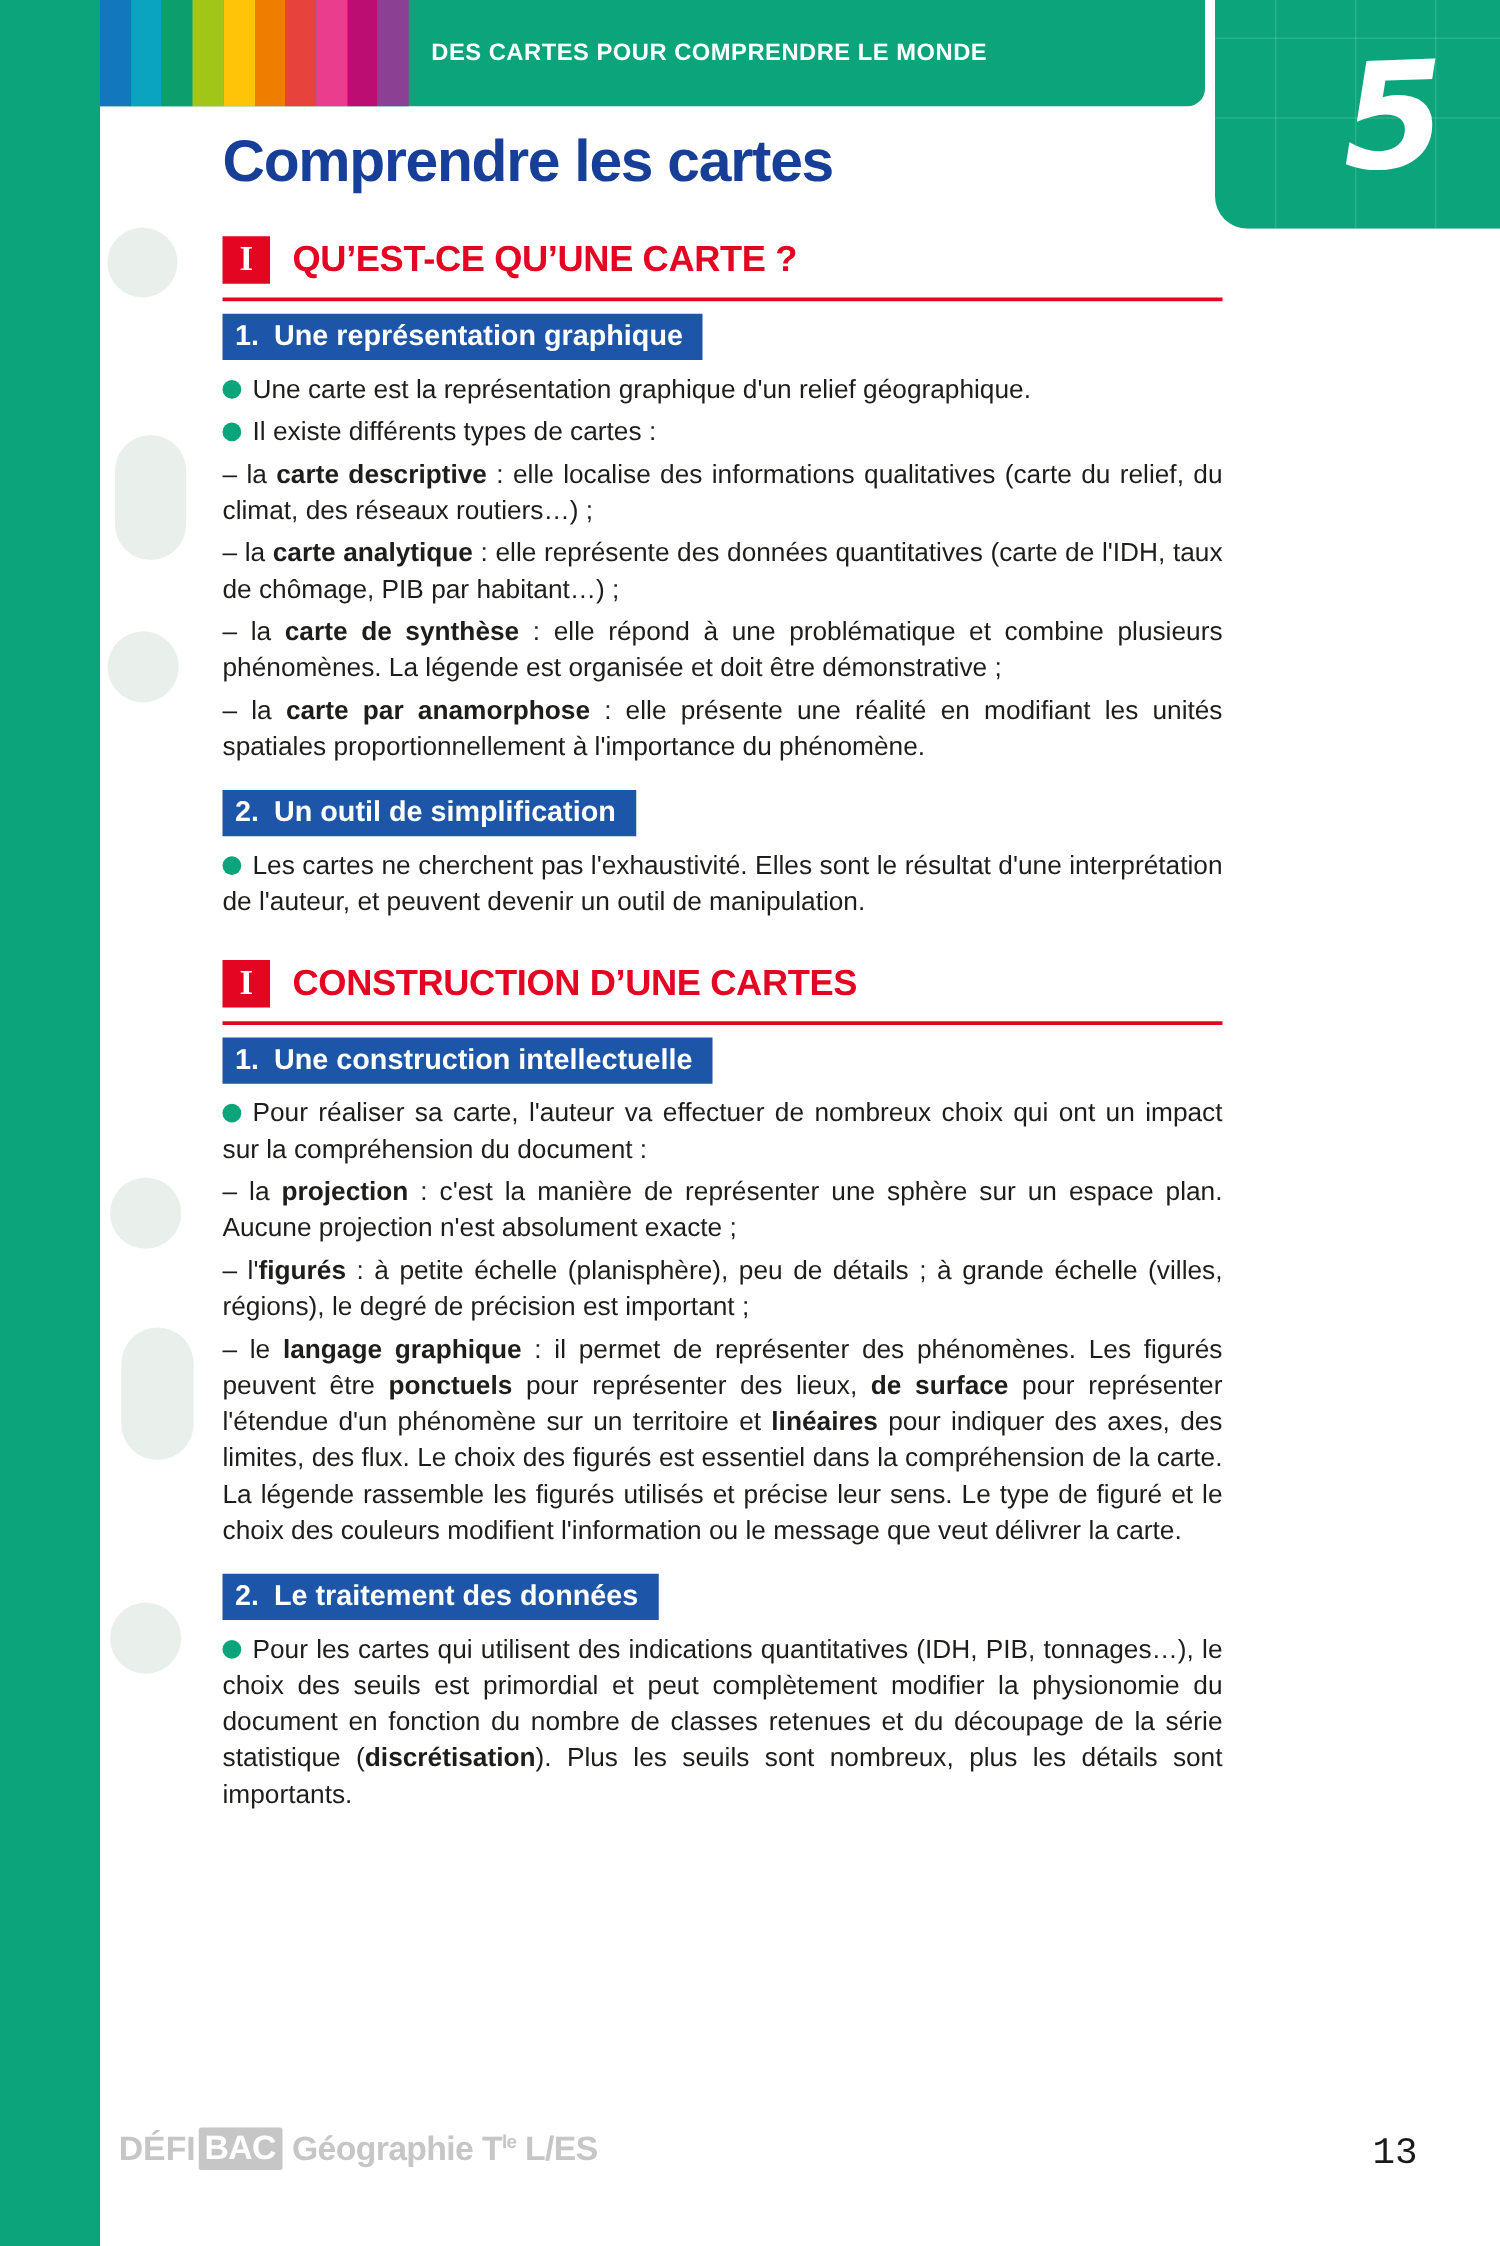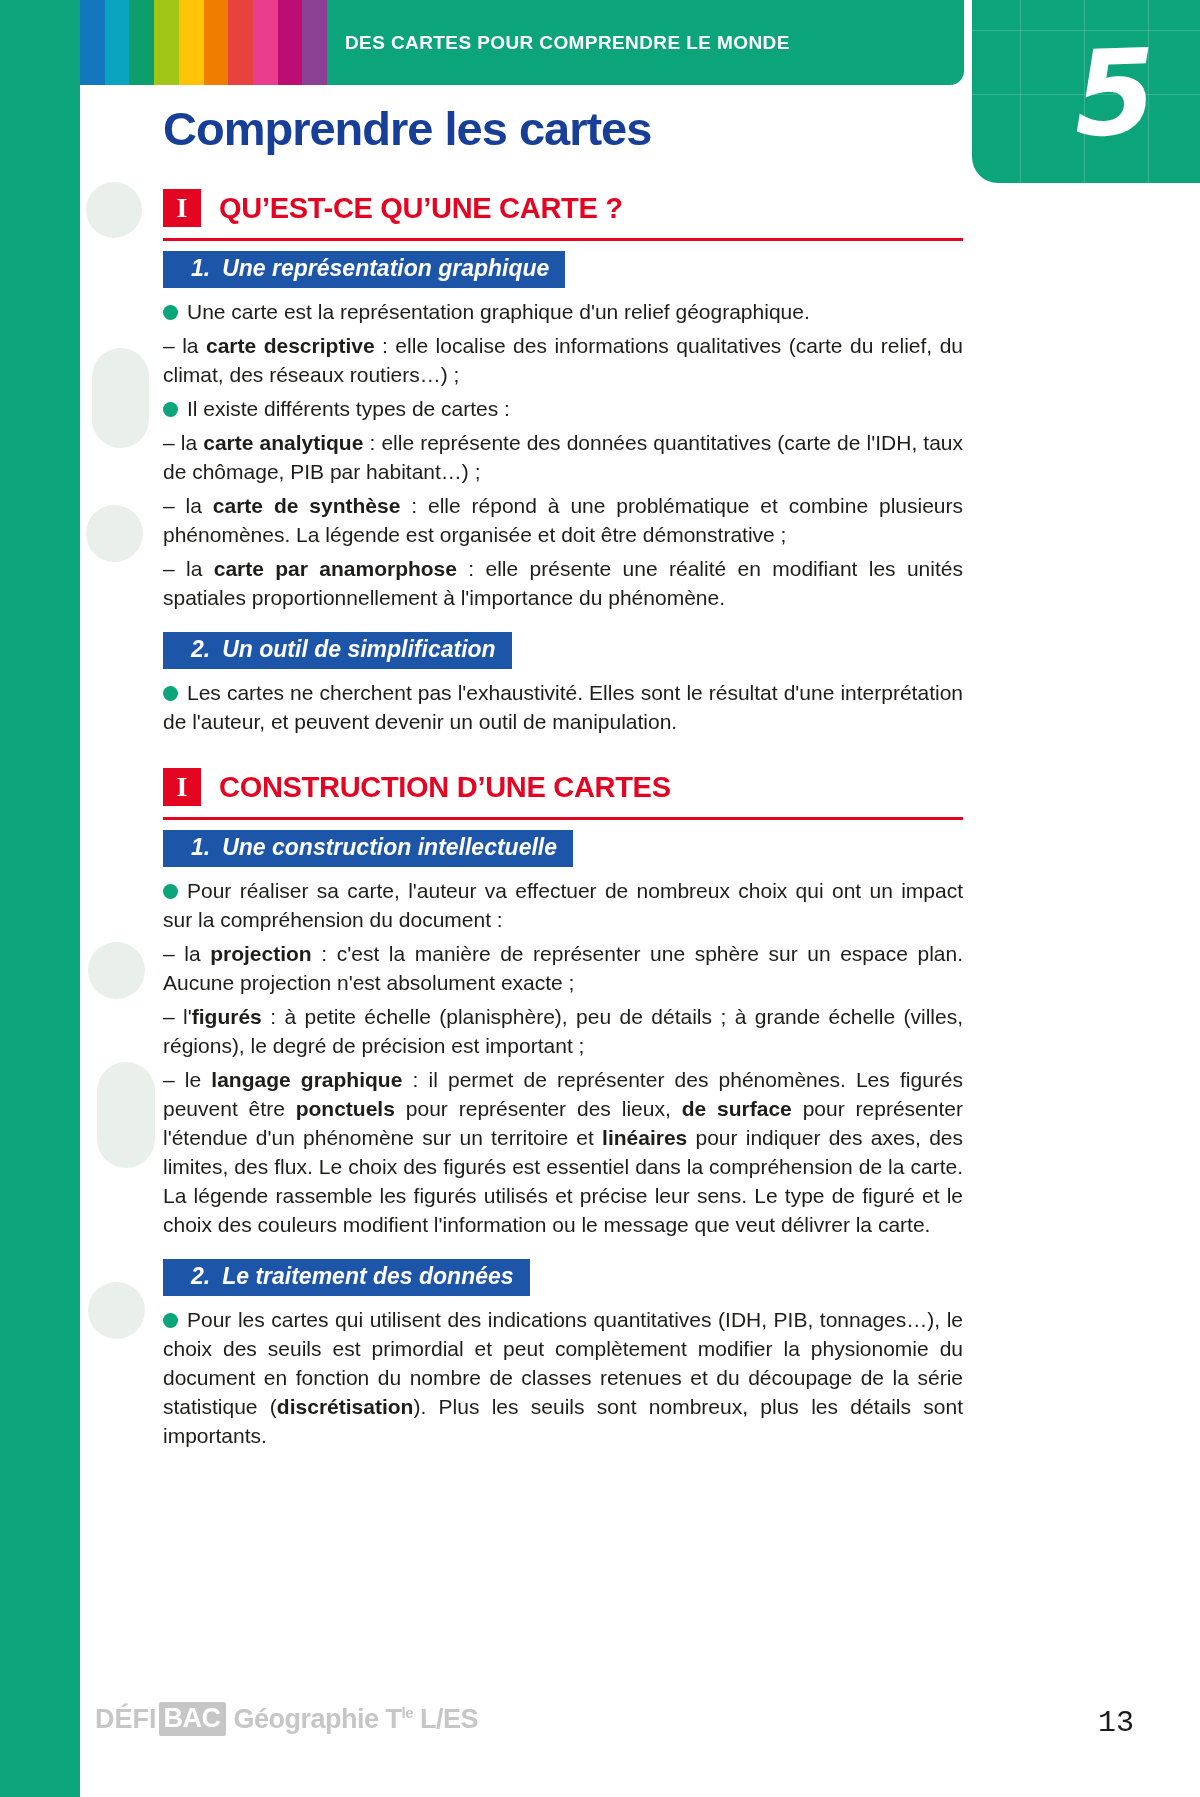--- a/index.html
+++ b/index.html
@@ -23,33 +23,33 @@
   .tile{position:absolute;right:0;top:0;width:228px;height:183px;background:#0ca47a;border-radius:0 0 0 26px;
         background-image:
           repeating-linear-gradient(to right, transparent 0 63px, rgba(255,255,255,.18) 63px 64px),
           repeating-linear-gradient(to bottom, transparent 0 63px, rgba(255,255,255,.18) 63px 64px);
         background-position:-15px -33px;}
   .tile .num{position:absolute;right:44px;top:18px;color:#ffffff;
         font-family:"DejaVu Sans",sans-serif;font-style:italic;font-weight:900;font-size:118px;line-height:150px;
         transform:rotate(-2deg);}
 
   
-  .content{position:absolute;left:163px;top:85px;width:800px;}
+  .content{position:absolute;left:178px;top:85px;width:800px;}
   h1.chapter-title{margin:16px 0 0 0;color:#173f97;font-size:47px;line-height:56px;font-weight:800;letter-spacing:-1px;
         font-family:"Liberation Sans",sans-serif;}
 
   .sec{margin-top:32px;}
   .sec-head{display:flex;align-items:center;gap:18px;}
   .sec-box{width:38px;height:38px;background:#e30521;display:flex;align-items:center;justify-content:center;flex:0 0 auto;}
   .sec-box span{color:#ffffff;font-family:"Liberation Serif",serif;font-weight:700;font-size:28px;line-height:1;}
   .sec-title{color:#e30521;font-size:29px;font-weight:800;letter-spacing:-.3px;white-space:nowrap;}
   .sec-rule{height:3px;background:#e30521;margin-top:11px;}
 
   .sub-bar{display:inline-block;background:#1d55a8;color:#ffffff;font-weight:700;font-size:23px;
-        padding:4px 16px 6px 28px;margin-top:10px;font-style:italic;}
+        padding:4px 16px 6px 10px;margin-top:10px;}
   .sub-bar .n{margin-right:12px;}
   .sec .sub-bar + .paras{margin-top:9px;}
   .sub-bar.later{margin-top:15px;}
 
   .paras{margin-top:9px;}
   p.para{margin:0 0 5px 0;color:#1d1d1b;font-size:21px;line-height:29px;text-align:justify;}
   p.para .dot{display:inline-block;width:15px;height:15px;border-radius:50%;background:#0ca47a;
         margin-right:9px;vertical-align:-1px;}
   p.para b{font-weight:700;}
 
@@ -98,22 +98,22 @@
   <div class="content">
     <h1 class="chapter-title">Comprendre les cartes</h1>
     <main id="sections">
         <section class="sec"><div class="sec-head">
             <div class="sec-box">
               <span>I</span>
             </div>
             <div class="sec-title">QU’EST-CE QU’UNE CARTE ?</div>
           </div><div class="sec-rule"></div><div class="sub-bar"><span class="n">1.</span><span>Une représentation graphique</span></div><div class="paras">
             <p class="para bullet"><span class="dot"></span><span>Une carte est la représentation graphique d'un relief géographique.</span></p>
+            <p class="para bullet"><span class="dot"></span><span>Il existe différents types de cartes :</span></p>
             <p class="para dash"><span>– la </span><b>carte descriptive</b><span> : elle localise des informations qualitatives (carte du relief, du climat, des réseaux routiers…) ;</span></p>
-            <p class="para bullet"><span class="dot"></span><span>Il existe différents types de cartes :</span></p>
             <p class="para dash"><span>– la </span><b>carte analytique</b><span> : elle représente des données quantitatives (carte de l'IDH, taux de chômage, PIB par habitant…) ;</span></p>
             <p class="para dash"><span>– la </span><b>carte de synthèse</b><span> : elle répond à une problématique et combine plusieurs phénomènes. La légende est organisée et doit être démonstrative ;</span></p>
             <p class="para dash"><span>– la </span><b>carte par anamorphose</b><span> : elle présente une réalité en modifiant les unités spatiales proportionnellement à l'importance du phénomène.</span></p>
           </div><div class="sub-bar later"><span class="n">2.</span><span>Un outil de simplification</span></div><div class="paras">
             <p class="para bullet"><span class="dot"></span><span>Les cartes ne cherchent pas l'exhaustivité. Elles sont le résultat d'une interprétation de l'auteur, et peuvent devenir un outil de manipulation.</span></p>
           </div></section>
         <section class="sec"><div class="sec-head">
             <div class="sec-box">
               <span>I</span>
             </div>

